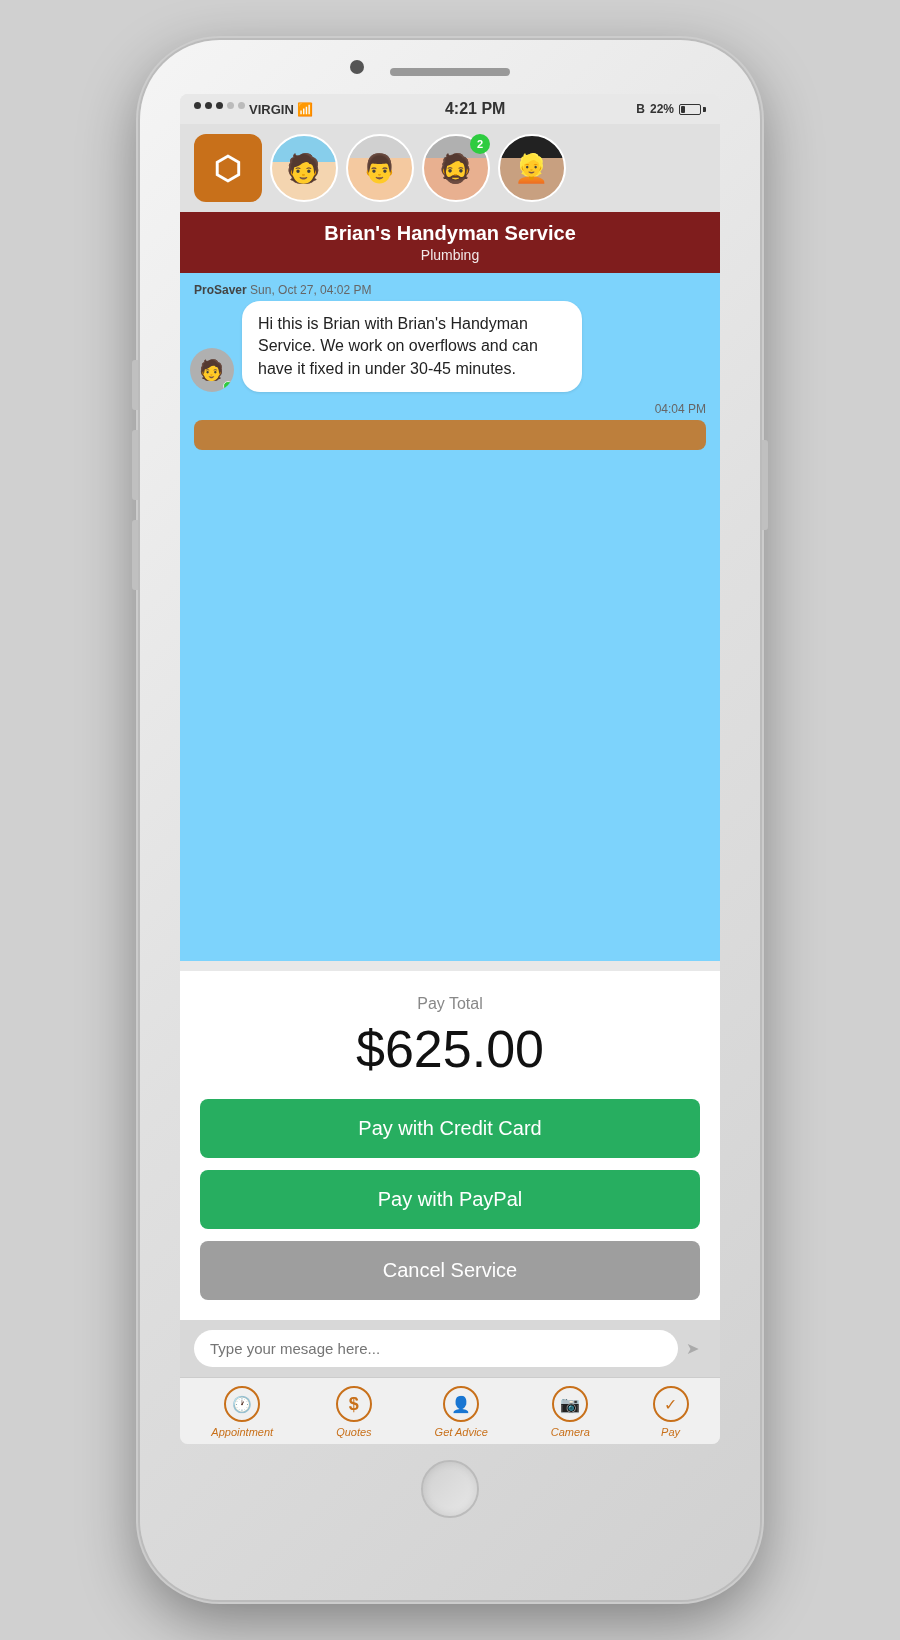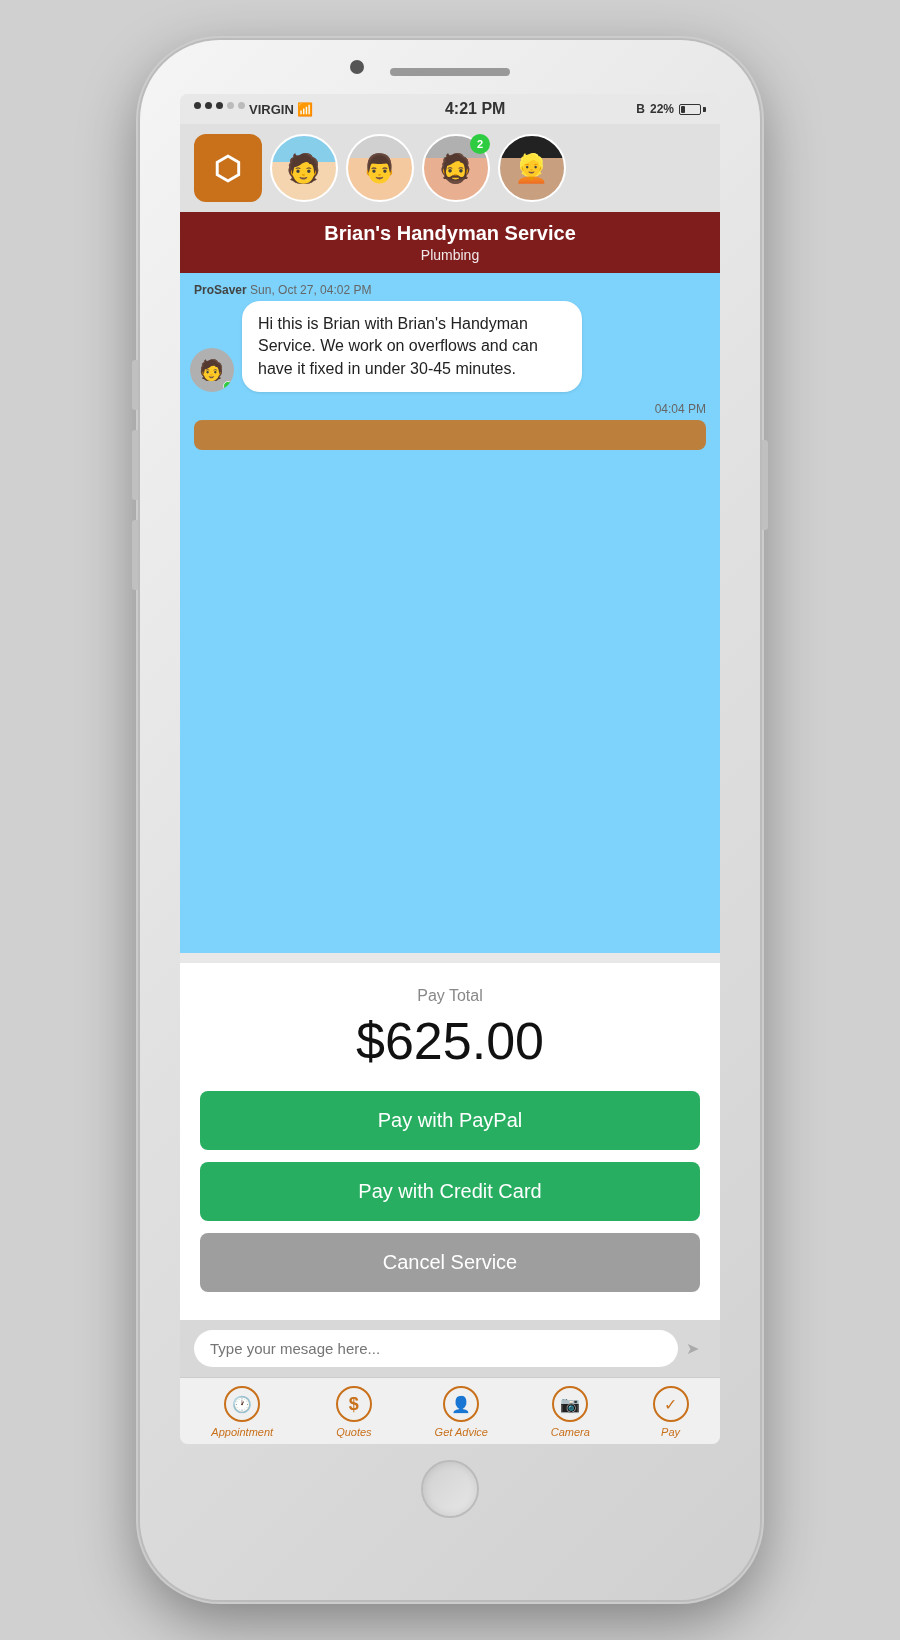--- a/index.html
+++ b/index.html
@@ -244,21 +244,21 @@
       text-align: center;
       opacity: 0.85;
       overflow: hidden;
       height: 30px;
     }
 
     
     .payment-modal {
       background: white;
       margin: 10px 0 0;
-      padding: 24px 20px 28px;
+      padding: 24px 20px 20px;
       flex-shrink: 0;
     }
     .pay-total-label {
       text-align: center;
       font-size: 16px;
       color: #888;
       margin-bottom: 6px;
     }
     .pay-amount {
       text-align: center;
@@ -496,22 +496,22 @@
         </div>
         <div class="bubble">Hi this is Brian with Brian's Handyman Service. We work on overflows and can have it fixed in under 30-45 minutes.</div>
       </div>
       <div class="time-stamp">04:04 PM</div>
       <div class="partial-button" style="overflow:hidden; text-overflow:ellipsis; white-space:nowrap;"></div>
     </div>
 
     <div class="payment-modal">
       <div class="pay-total-label">Pay Total</div>
       <div class="pay-amount">$625.00</div>
+      <button class="btn-green">Pay with Credit Card</button>
       <button class="btn-green">Pay with PayPal</button>
-      <button class="btn-green">Pay with Credit Card</button>
       <button class="btn-gray">Cancel Service</button>
     </div>
 
     <div class="message-input-bar">
       <input class="message-input" type="text" placeholder="Type your mesage here..." style="">
       <span class="send-arrow">➤</span>
     </div>
 
     <div class="bottom-nav">
       <div class="nav-item">

